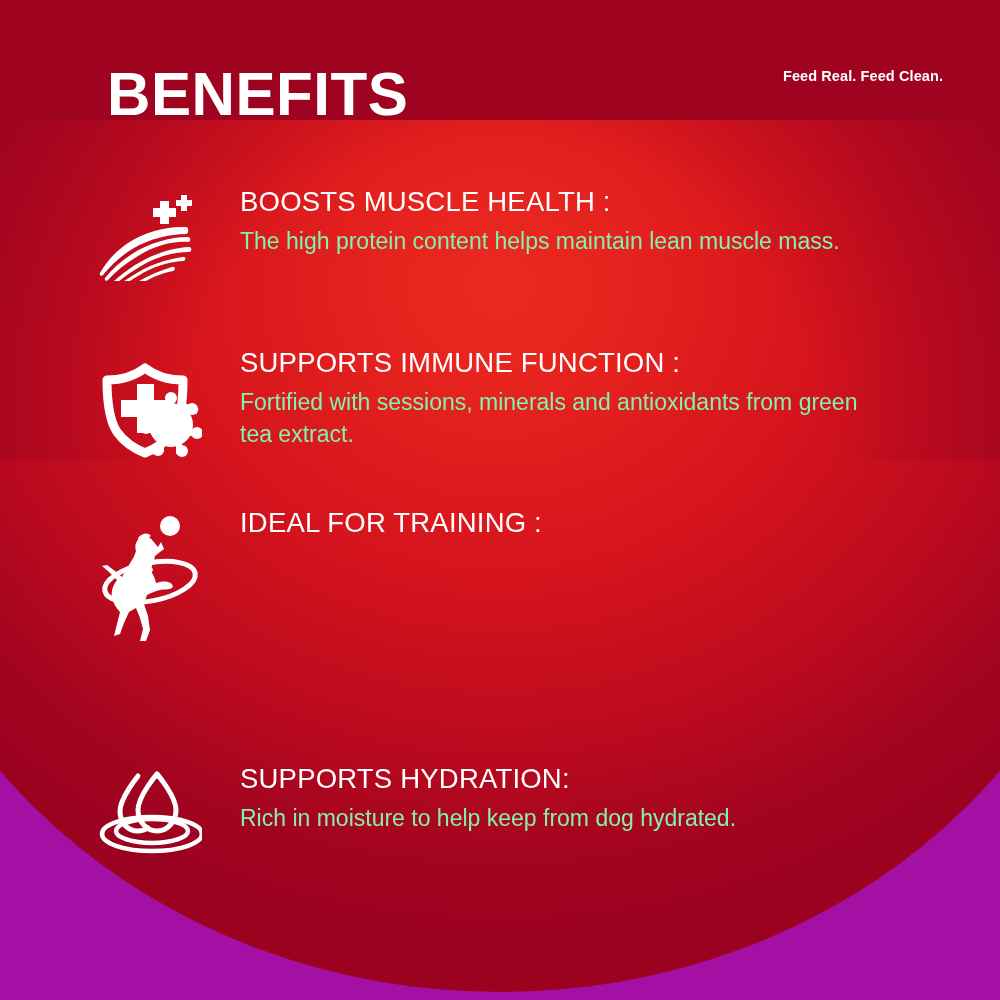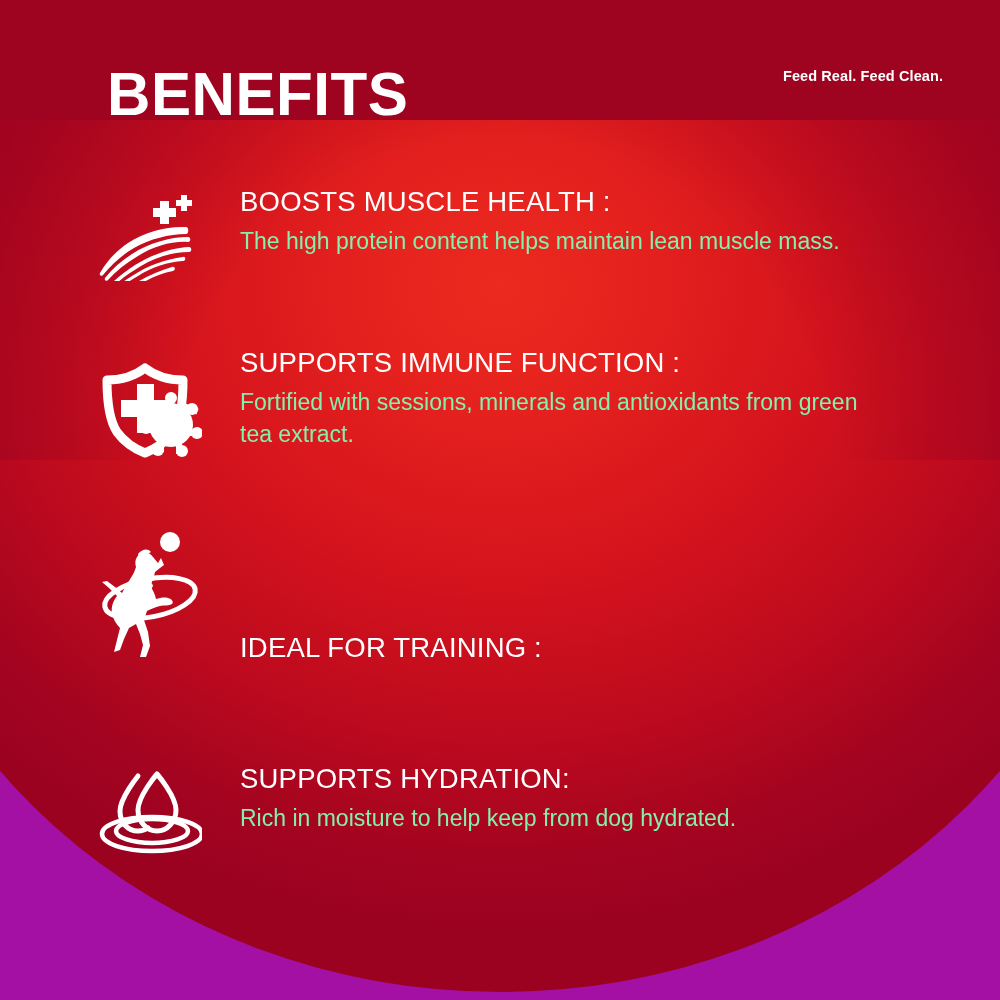--- a/index.html
+++ b/index.html
@@ -148,21 +148,21 @@
     margin-top: 7px;
     color: #86efac;
     font-size: 23px;
     font-weight: normal;
     line-height: 1.42;
     max-width: 640px;
   }
 
   .row-1 { top: 187px; }
   .row-2 { top: 348px; }
-  .row-3 { top: 524px; align-items: flex-end; }
+  .row-3 { top: 508px; }
   .row-4 { top: 764px; }
 
   .row-1 .benefit-icon { padding-top: 8px; }
   .row-2 .benefit-icon { padding-top: 14px; }
   .row-3 .benefit-icon { padding-top: 0px; }
   .row-4 .benefit-icon { padding-top: 6px; }
 </style>
 </head>
 <body>
 

